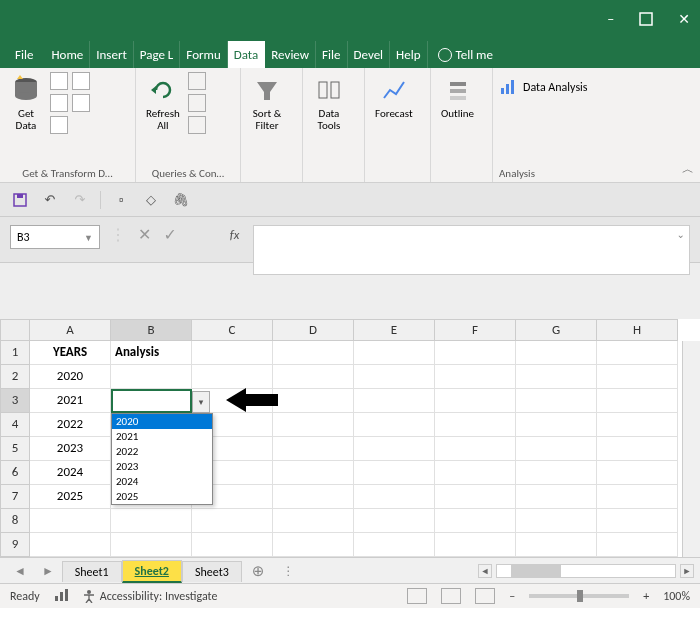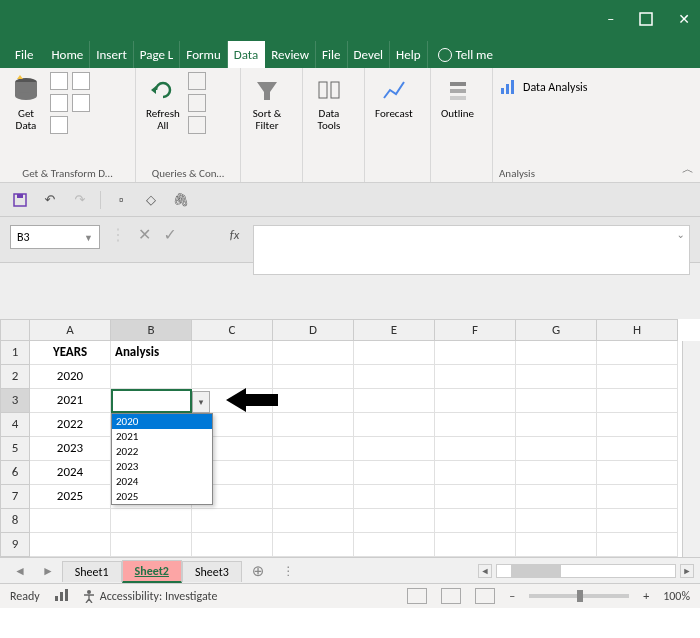--- a/index.html
+++ b/index.html
@@ -70,21 +70,21 @@
   .ddpopup .opt { padding:1px 4px; cursor:pointer; }
   .ddpopup .opt.hl { background:#0078d7; color:#fff; }
 
   
   .arrow { position:absolute; left:226px; top:66px; z-index:20; }
 
   
   .sheetbar { height:26px; background:#f0f0f0; border-top:1px solid #ccc; display:flex; align-items:center; font-size:12px; padding:0 6px; gap:0;}
   .sheetbar .nav { color:#888; padding:0 8px; cursor:pointer;}
   .sheettab { padding:3px 12px; border:1px solid #ccc; border-bottom:none; background:#e8e8e8; cursor:pointer; margin-top:2px;}
-  .sheettab.active { background:#fca5a5; color:#217346; font-weight:bold; border-bottom:2px solid #217346;text-decoration:underline;}
+  .sheettab.active { background:#fde047; color:#217346; font-weight:bold; border-bottom:2px solid #217346;text-decoration:underline;}
   .addsheet { padding:0 10px; color:#888; cursor:pointer; font-size:15px;}
   .sheetbar .scroll { flex:1; display:flex; justify-content:flex-end; align-items:center; gap:4px;}
   .hscrollbar { width:180px; height:14px; border:1px solid #ccc; background:#fff; position:relative;}
   .hscrollbar .thumb{ position:absolute; left:14px; top:0; width:50px; height:12px; background:#ccc;}
   .scrbtn{width:14px;height:14px;border:1px solid #ccc;display:flex;align-items:center;justify-content:center;font-size:9px;color:#666;cursor:pointer;}
 
   
   .statusbar { height:16px; background:#f3f2f1; border-top:1px solid #ccc; display:flex; align-items:center; font-size:12px; padding:12px 10px; gap:14px; color:#444;}
   .statusbar .spacer{flex:1;}
   .zoomslider { width:100px; height:4px; background:#ccc; position:relative;}

